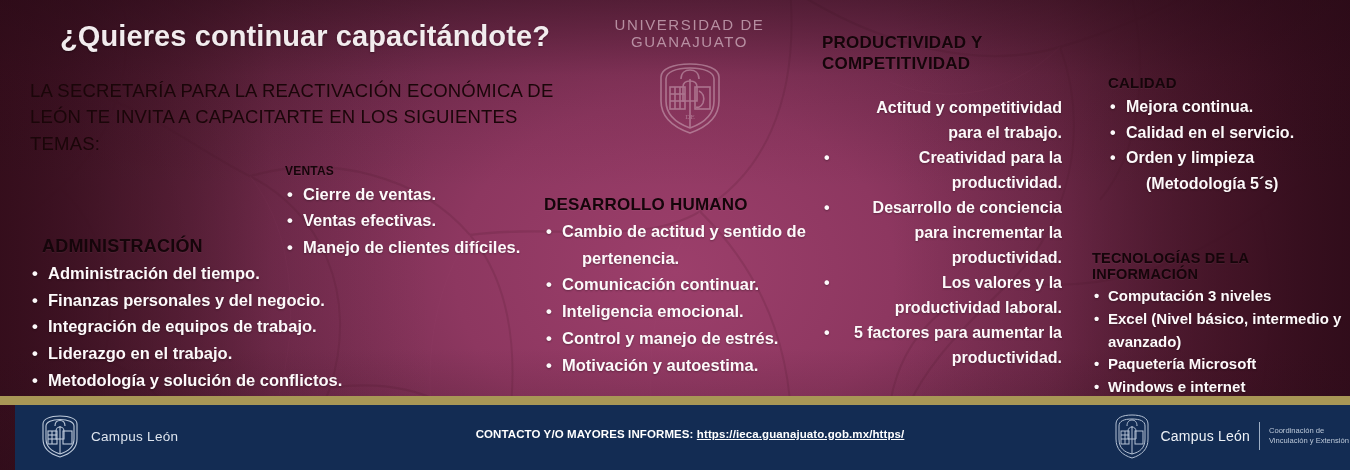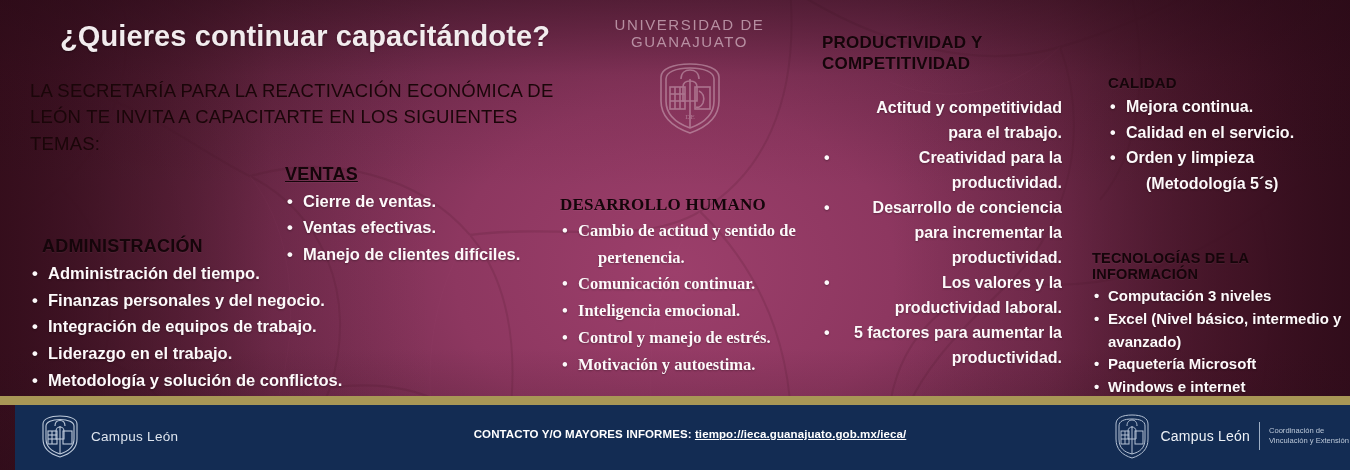--- a/index.html
+++ b/index.html
@@ -75,24 +75,24 @@
   }
   .block li.nobullet::before{content:"";}
   .block li.nobullet{padding-left:0;}
   .block li .cont{display:block;padding-left:20px;}
 
   #b-administracion{left:30px;top:236px;width:350px;}
   #b-administracion .head{margin-left:12px;font-size:18px;}
   #b-administracion li{font-size:16.5px;line-height:1.62;}
 
   #b-ventas{left:285px;top:164px;width:255px;}
-  #b-ventas .head{font-size:18px;text-decoration:underline;}
+  #b-ventas .head{font-size:12px;}
   #b-ventas li{font-size:16.5px;line-height:1.60;}
 
-  #b-desarrollo{left:560px;top:195px;width:290px;font-family:Liberation Serif, serif;}
+  #b-desarrollo{left:544px;top:195px;width:290px;}
   #b-desarrollo .head{font-size:17px;}
   #b-desarrollo li{font-size:16.5px;line-height:1.62;}
 
   #b-productividad{left:822px;top:33px;width:240px;}
   #b-productividad .head{font-size:17px;line-height:1.22;margin-bottom:22px;}
   #b-productividad li{font-size:16px;line-height:1.56;text-align:right;}
 
   #b-calidad{left:1096px;top:74px;width:250px;margin-left:12px;}
   #b-calidad .head{font-size:15px;}
   #b-calidad li{font-size:16px;line-height:1.60;}
@@ -297,21 +297,21 @@
             <line x1="9" y1="26" x2="18" y2="26"></line>
             <line x1="13" y1="18" x2="13" y2="31"></line>
           </g>
         </svg>
       </div>
       <span class="campus">Campus León</span>
     </div>
 
     <div class="foot-center">
       <span>CONTACTO Y/O MAYORES INFORMES:</span>
-      <a href="#">tiempo://ieca.guanajuato.gob.mx/ieca/</a>
+      <a href="#">https://ieca.guanajuato.gob.mx/https/</a>
     </div>
 
     <div class="foot-right">
       <div class="crest-s">
         <svg viewBox="0 0 40 48">
           <g fill="none" stroke="#c6d2e2" stroke-width="1">
             <path d="M4,12 C4,6 10,3 20,3 C30,3 36,6 36,12 L36,27 C36,37 30,43 20,46 C10,43 4,37 4,27 Z"></path>
             <path d="M7,14 C7,9 12,7 20,7 C28,7 33,9 33,14 L33,27 C33,36 28,40 20,42 C12,40 7,36 7,27 Z"></path>
             <line x1="20" y1="14" x2="20" y2="42"></line>
             <path d="M15,14 C15,10 17,8 20,8 C23,8 25,10 25,14"></path>

